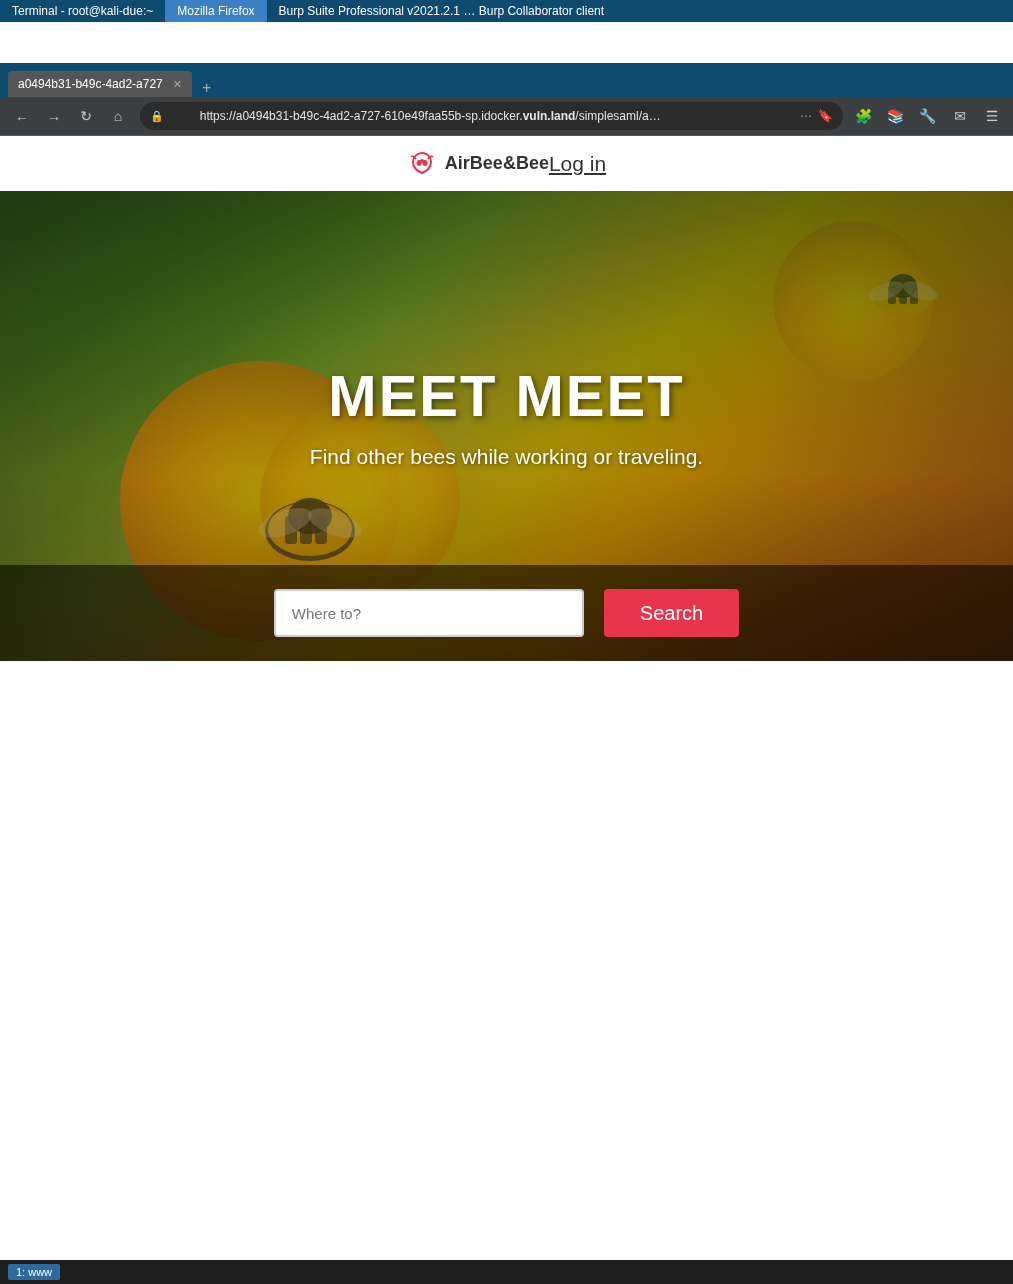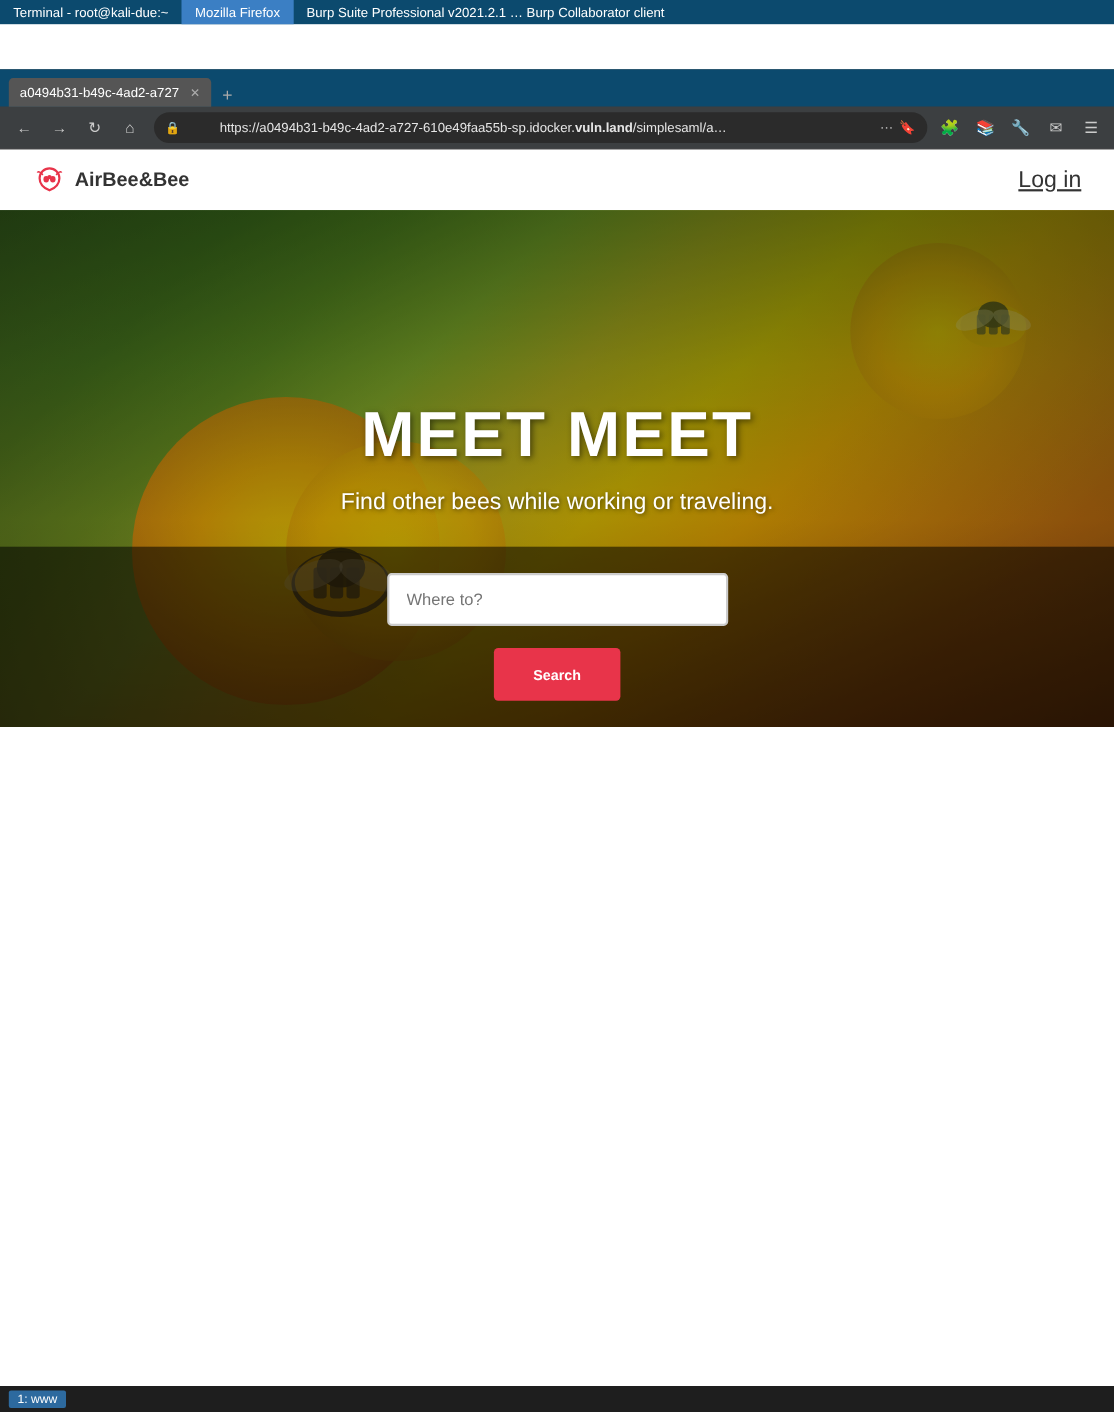--- a/index.html
+++ b/index.html
@@ -125,21 +125,21 @@
       align-items: center;
       justify-content: center;
       cursor: pointer;
     }
 
     
     .site-header {
       background: #fff;
       display: flex;
       align-items: center;
-      justify-content: space-between;
+      justify-content: center;
       padding: 12px 30px;
       height: 55px;
     }
     .logo-area {
       display: flex;
       align-items: center;
       gap: 8px;
       font-size: 18px;
       font-weight: bold;
       color: #333;
@@ -210,42 +210,41 @@
       position: absolute;
       bottom: 0;
       left: 0;
       right: 0;
       background: rgba(0,0,0,0.55);
       display: flex;
       align-items: center;
       justify-content: center;
       padding: 24px 20px;
       gap: 20px;
-      flex-direction: column;
     }
     .search-input {
       width: 310px;
       height: 48px;
       border: 2px solid #ccc;
       border-radius: 4px;
       padding: 0 16px;
       font-size: 15px;
       color: #666;
       background: #fff;
       outline: none;
     }
     .search-button {
       background: #e8344a;
       color: #fff;
       border: none;
       border-radius: 4px;
       height: 48px;
       padding: 0 36px;
-      font-size: 13px;
-      font-weight: bold;
+      font-size: 20px;
+      font-weight: normal;
       cursor: pointer;
     }
 
     
     .white-section {
       background: #fff;
       height: 440px;
     }
 
     

